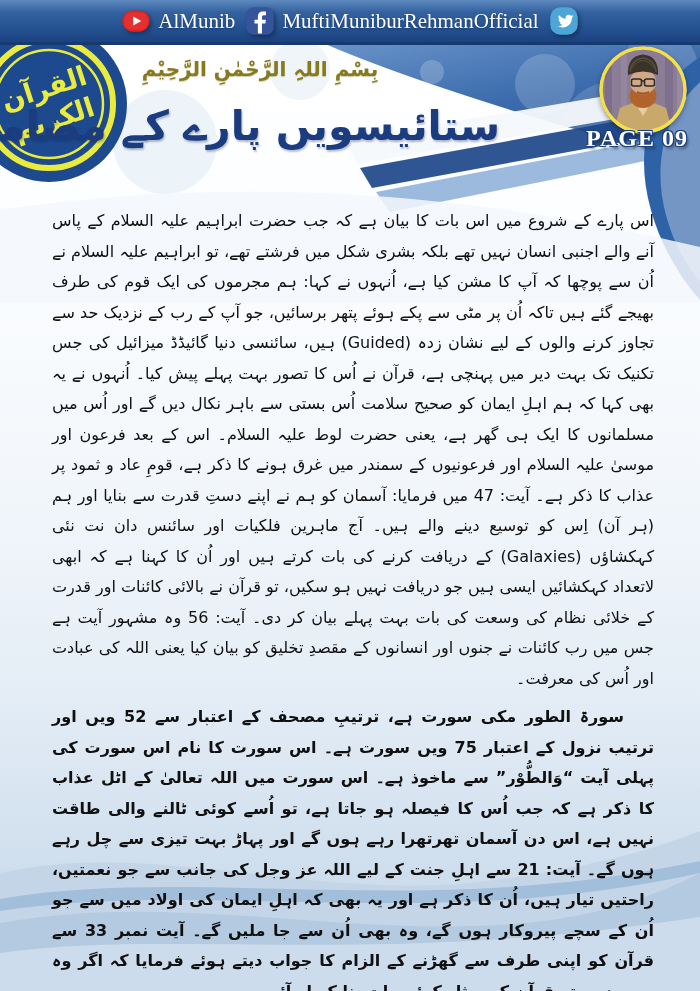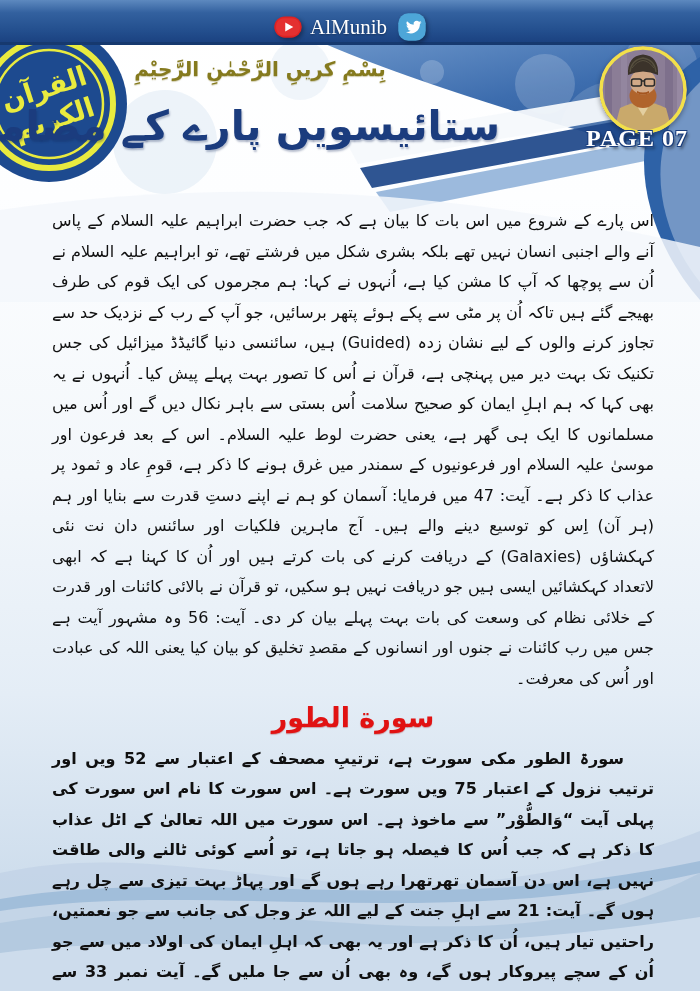--- a/index.html
+++ b/index.html
@@ -9,21 +9,21 @@
     margin:0 auto;
     overflow:hidden;
     background:linear-gradient(180deg,#ffffff 0%,#fdfeff 20%,#f3f7fb 48%,#e4edf6 70%,#cfdeed 88%,#c4d6e8 100%);
     font-family:"DejaVu Sans",sans-serif;
   }
   
   .topbar{
     position:absolute;top:0;left:0;right:0;height:42px;
     background:linear-gradient(180deg,#5d89bf 0%,#33619f 30%,#24508f 70%,#1b4281 100%);
     border-bottom:3px solid #16396f;
-    display:flex;align-items:flex-end;justify-content:center;gap:10px;
+    display:flex;align-items:center;justify-content:center;gap:10px;
     z-index:6;
   }
   .social-item{display:flex;align-items:center;gap:7px;cursor:pointer;}
   .social-label{
     color:#ffffff;font-family:"Liberation Serif",serif;font-size:21px;line-height:1;
     text-shadow:0 1px 2px rgba(0,0,0,.35);white-space:nowrap;
   }
   .social-icon{width:30px;height:30px;display:block;filter:drop-shadow(2px 2px 2px rgba(0,0,0,.35));}
   
   .header-decor{position:absolute;top:42px;left:0;width:700px;height:260px;z-index:1;pointer-events:none;}
@@ -74,20 +74,27 @@
     <div class="social-item">
       <svg class="social-icon" viewBox="0 0 24 24">
         <rect x="1" y="3.5" width="22" height="17" rx="8.5" fill="#dd2222"></rect>
         <rect x="2.5" y="5" width="19" height="14" rx="6" fill="#e43030"></rect>
         <path d="M9.8 8.4l6.4 3.6-6.4 3.6z" fill="#ffffff"></path>
       </svg>
       <span class="social-label">AlMunib</span>
     </div>
     <div class="social-item">
       <svg class="social-icon" viewBox="0 0 24 24">
+        <rect x="1" y="1" width="22" height="22" rx="6" fill="#35549b"></rect>
+        <path d="M13.6 22v-8h2.7l.4-3.1h-3.1V8.9c0-.9.25-1.5 1.55-1.5h1.65V4.6c-.3-.04-1.3-.12-2.45-.12-2.4 0-4.05 1.45-4.05 4.15v2.27H7.6V14h2.7v8z" fill="#ffffff"></path>
+      </svg>
+      <span class="social-label">MuftiMuniburRehmanOfficial</span>
+    </div>
+    <div class="social-item">
+      <svg class="social-icon" viewBox="0 0 24 24">
         <rect x="1" y="1" width="22" height="22" rx="8" fill="#4da6d8"></rect>
         <path d="M19.6 8.2c-.45.2-.95.34-1.46.4.53-.32.93-.82 1.12-1.42-.5.3-1.04.5-1.62.62a2.56 2.56 0 0 0-4.36 2.33 7.26 7.26 0 0 1-5.27-2.67 2.56 2.56 0 0 0 .79 3.42c-.42-.01-.81-.13-1.16-.32v.03c0 1.24.88 2.28 2.05 2.51-.37.1-.77.12-1.15.05a2.56 2.56 0 0 0 2.39 1.78 5.13 5.13 0 0 1-3.79 1.06 7.24 7.24 0 0 0 3.92 1.15c4.7 0 7.28-3.9 7.28-7.28v-.33c.5-.36.93-.81 1.26-1.33z" fill="#ffffff"></path>
       </svg>
     </div>
   </div>
 
   <svg class="header-decor" viewBox="0 0 700 260">
     <defs>
       <linearGradient id="gBlue" x1="0" y1="0" x2="0.6" y2="1">
         <stop offset="0" stop-color="#6a94c9"></stop>
@@ -123,21 +130,21 @@
       <circle cx="79" cy="79" r="78" fill="#1d4a8f"></circle>
       <circle cx="79" cy="79" r="64" fill="none" stroke="#e9eb3f" stroke-width="6"></circle>
       <circle cx="79" cy="79" r="54" fill="none" stroke="#e9eb3f" stroke-width="2.5"></circle>
       <g transform="rotate(-18 79 79)">
         <text x="79" y="72" text-anchor="middle" font-size="27" font-weight="bold" fill="#e9eb3f">القرآن</text>
         <text x="79" y="104" text-anchor="middle" font-size="27" font-weight="bold" fill="#e9eb3f">الکریم</text>
       </g>
     </svg>
   </div>
 
-  <div class="bismillah">بِسْمِ کریںِ الرَّحْمٰنِ الرَّحِیْمِ</div>
+  <div class="bismillah">بِسْمِ اللہِ الرَّحْمٰنِ الرَّحِیْمِ</div>
   <div class="main-title">ستائیسویں پارے کے مضامین</div>
 
   <div class="photo-wrap">
     <svg viewBox="0 0 88 88" width="88" height="88">
       <defs>
           <clipPath id="pclip">
             <circle cx="44" cy="44" r="44"></circle>
           </clipPath>
         </defs>
       <g clip-path="url(#pclip)">
@@ -161,25 +168,24 @@
         <path d="M38 45 Q44 48 50 45 L50 47 Q44 50 38 47 Z" fill="#a4551f"></path>
 
         <path d="M29 29 Q28 10 44 8.5 Q60 10 59 29 Q44 22 29 29 Z" fill="#3b332a"></path>
         <path d="M31 26 Q32 14 44 12 Q56 14 57 26" fill="none" stroke="#57503f" stroke-width="1.3"></path>
         <path d="M33 22 Q38 15 44 14.5 Q50 15 55 22" fill="none" stroke="#57503f" stroke-width="1"></path>
       </g>
       <circle cx="44" cy="44" r="42" fill="none" stroke="#f2e04a" stroke-width="3.5"></circle>
     </svg>
   </div>
 
-  <div class="page-label">PAGE 07</div>
+  <div class="page-label">PAGE 09</div>
 
   <div class="article">
     <p>اس پارے کے شروع میں اس بات کا بیان ہے کہ جب حضرت ابراہیم علیہ السلام کے پاس آنے والے اجنبی انسان نہیں تھے بلکہ بشری شکل میں فرشتے تھے، تو ابراہیم علیہ السلام نے اُن سے پوچھا کہ آپ کا مشن کیا ہے، اُنہوں نے کہا: ہم مجرموں کی ایک قوم کی طرف بھیجے گئے ہیں تاکہ اُن پر مٹی سے پکے ہوئے پتھر برسائیں، جو آپ کے رب کے نزدیک حد سے تجاوز کرنے والوں کے لیے نشان زدہ (Guided) ہیں، سائنسی دنیا گائیڈڈ میزائیل کی جس تکنیک تک بہت دیر میں پہنچی ہے، قرآن نے اُس کا تصور بہت پہلے پیش کیا۔ اُنہوں نے یہ بھی کہا کہ ہم اہلِ ایمان کو صحیح سلامت اُس بستی سے باہر نکال دیں گے اور اُس میں مسلمانوں کا ایک ہی گھر ہے، یعنی حضرت لوط علیہ السلام۔ اس کے بعد فرعون اور موسیٰ علیہ السلام اور فرعونیوں کے سمندر میں غرق ہونے کا ذکر ہے، قومِ عاد و ثمود پر عذاب کا ذکر ہے۔ آیت: 47 میں فرمایا: آسمان کو ہم نے اپنے دستِ قدرت سے بنایا اور ہم (ہر آن) اِس کو توسیع دینے والے ہیں۔ آج ماہرین فلکیات اور سائنس دان نت نئی کہکشاؤں (Galaxies) کے دریافت کرنے کی بات کرتے ہیں اور اُن کا کہنا ہے کہ ابھی لاتعداد کہکشائیں ایسی ہیں جو دریافت نہیں ہو سکیں، تو قرآن نے بالائی کائنات اور قدرت کے خلائی نظام کی وسعت کی بات بہت پہلے بیان کر دی۔ آیت: 56 وہ مشہور آیت ہے جس میں رب کائنات نے جنوں اور انسانوں کے مقصدِ تخلیق کو بیان کیا یعنی اللہ کی عبادت اور اُس کی معرفت۔</p>
-    <div class="section-heading">سورة الطور</div>
     <p class="indent">سورۃ الطور مکی سورت ہے، ترتیبِ مصحف کے اعتبار سے 52 ویں اور ترتیب نزول کے اعتبار 75 ویں سورت ہے۔ اس سورت کا نام اس سورت کی پہلی آیت “وَالطُّوْر” سے ماخوذ ہے۔ اس سورت میں اللہ تعالیٰ کے اٹل عذاب کا ذکر ہے کہ جب اُس کا فیصلہ ہو جاتا ہے، تو اُسے کوئی ٹالنے والی طاقت نہیں ہے، اس دن آسمان تھرتھرا رہے ہوں گے اور پہاڑ بہت تیزی سے چل رہے ہوں گے۔ آیت: 21 سے اہلِ جنت کے لیے اللہ عز وجل کی جانب سے جو نعمتیں، راحتیں تیار ہیں، اُن کا ذکر ہے اور یہ بھی کہ اہلِ ایمان کی اولاد میں سے جو اُن کے سچے پیروکار ہوں گے، وہ بھی اُن سے جا ملیں گے۔ آیت نمبر 33 سے قرآن کو اپنی طرف سے گھڑنے کے الزام کا جواب دیتے ہوئے فرمایا کہ اگر وہ سچے ہیں تو قرآن کی مثل کوئی بات بنا کر لے آئیں۔</p>
     <p class="indent">آیت: 35 سے قدرتِ باری تعالیٰ کے منکرین کو مخاطب کر کے بتایا گیا کہ کیا وہ بغیر کسی سبب کے پیدا کر دیئے گئے یا وہ خود ہی اپنے خالق ہیں، کیا آسمانوں اور زمینوں کو انہوں نے پیدا کیا ہے، کیا تیرے رب کی رحمت کے خزانے ان کے قبضہ و قدرت میں ہیں یا ان کے پاس کوئی سیڑھی ہے، جس پر چڑھ کر یہ بالائی کائنات کی باتوں کو سن لیتے ہیں، اگر ایسا ہے تو کوئی واضح دلیل تو پیش کریں؟۔</p>
   </div>
 
   <svg class="bottom-waves" viewBox="0 0 700 170">
     <path d="M0,52 C150,18 310,78 470,62 C580,50 655,28 700,10 L700,170 L0,170 Z" fill="#c3d4e7" opacity="0.9"></path>
     <path d="M0,78 C200,44 420,100 700,40 L700,52 C430,112 200,58 0,90 Z" fill="#93b4d4" opacity="0.7"></path>
     <path d="M0,102 C180,70 345,118 525,102 C615,94 672,66 700,52 L700,170 L0,170 Z" fill="#b2c8de" opacity="0.85"></path>
     <path d="M0,132 C170,108 380,146 700,96 L700,170 L0,170 Z" fill="#cfdeed" opacity="0.9"></path>
   </svg>

